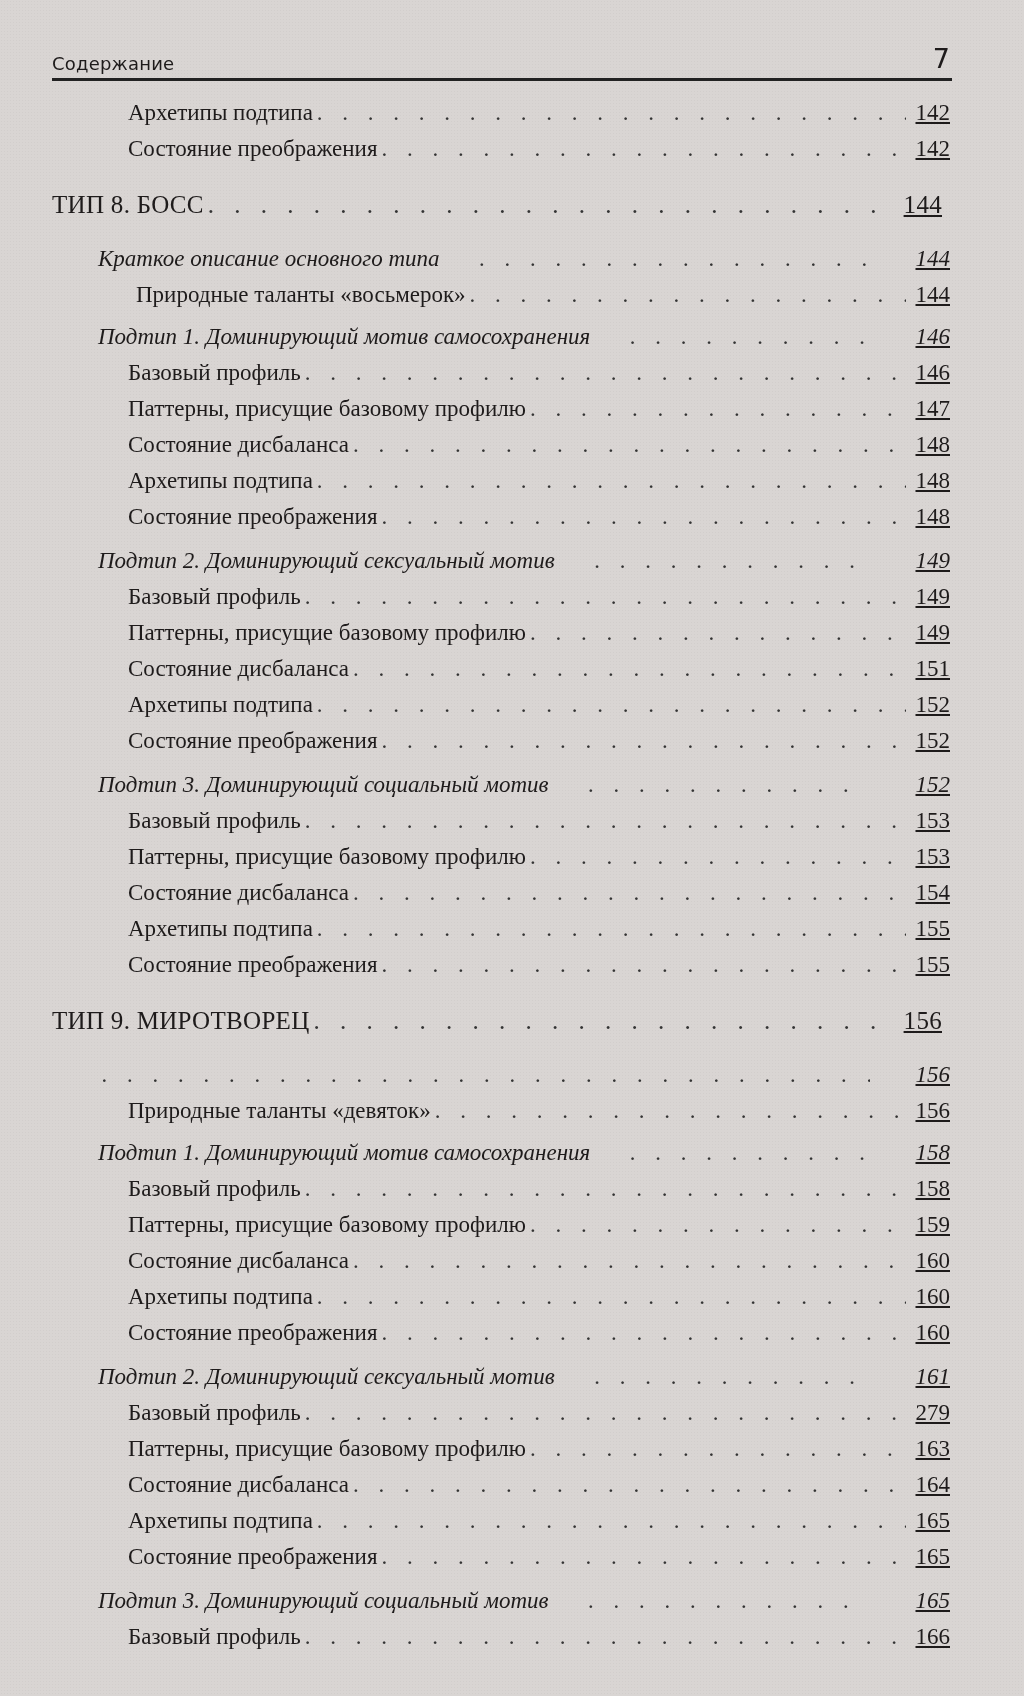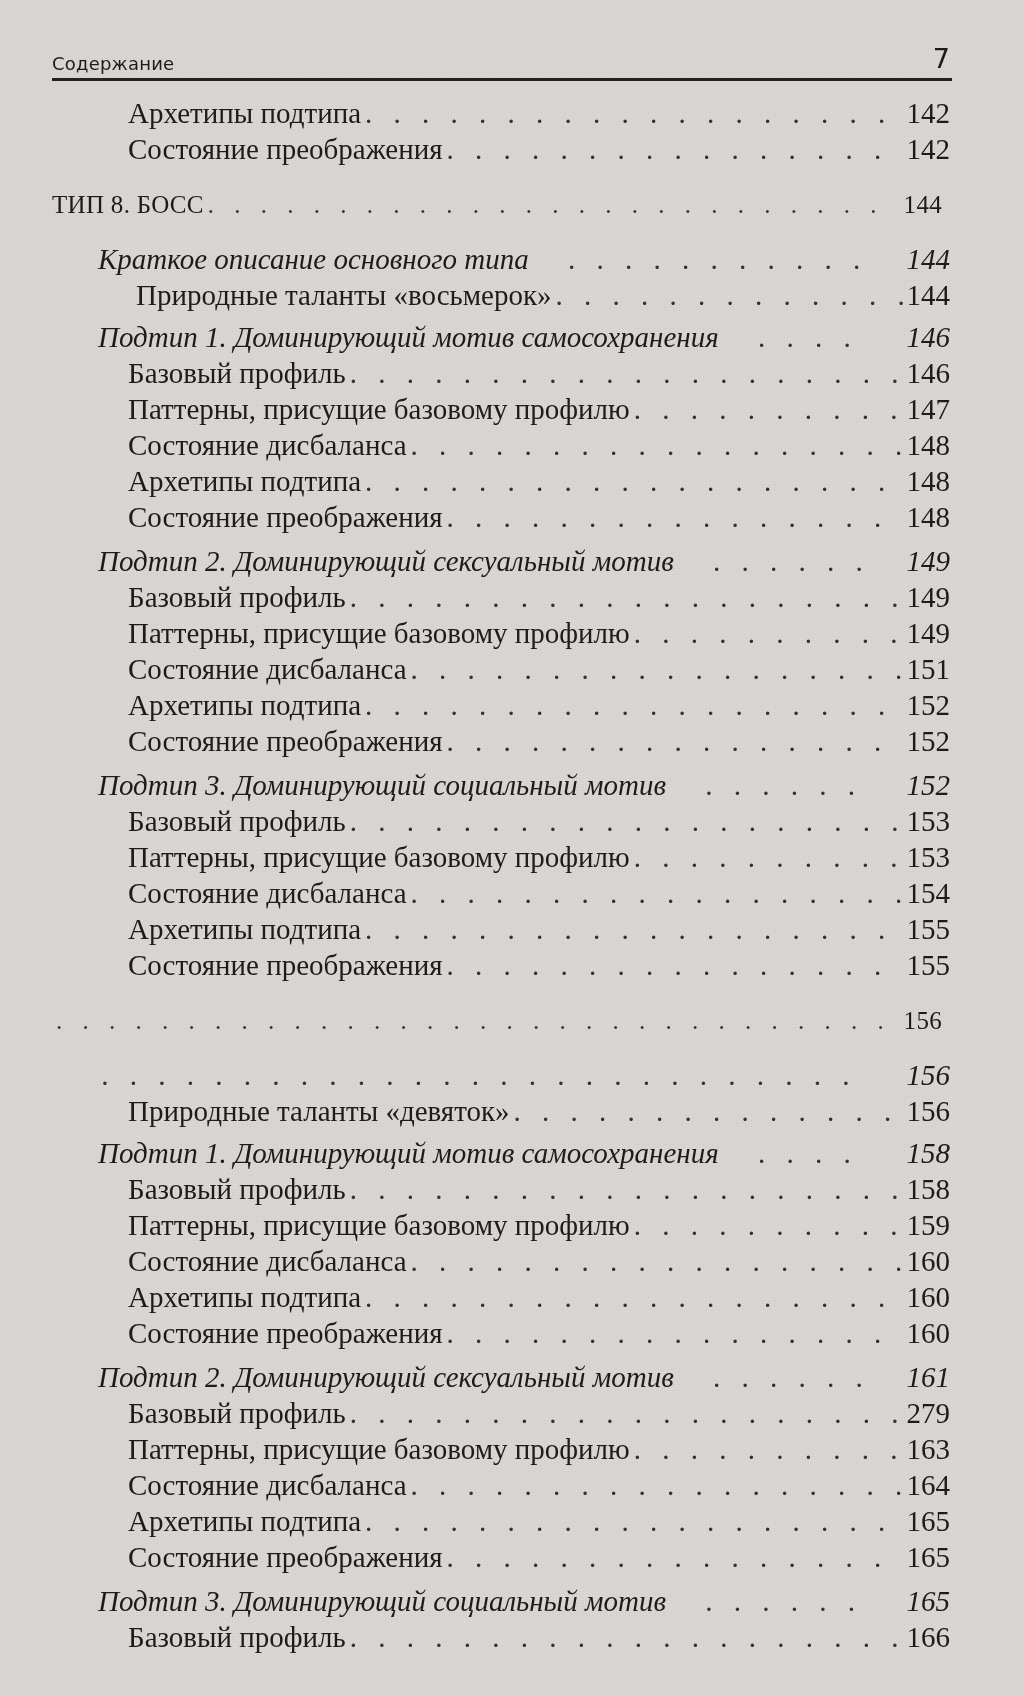--- a/index.html
+++ b/index.html
@@ -19,35 +19,35 @@
     position: absolute; left: 0; bottom: 4px;
     font-family: "DejaVu Sans", sans-serif; font-size: 18px; letter-spacing: 0.2px;
   }
   .page-number {
     position: absolute; right: 2px; bottom: 4px;
     font-family: "DejaVu Sans", sans-serif; font-size: 27px;
   }
   .toc { position: absolute; left: 0; top: 0; width: 1024px; }
   .entry {
     position: absolute; display: flex; align-items: baseline;
-    font-family: "Liberation Serif", serif; font-size: 29px; line-height: 30px;
+    font-family: "Liberation Serif", serif; font-size: 23px; line-height: 30px;
     right: 74px; white-space: nowrap;
   }
   .entry.lvl0 { left: 52px; font-size: 25px; letter-spacing: 0.3px; }
   .entry.lvl1 { left: 98px; font-style: italic; gap: 36px; }
   .entry.lvl2 { left: 128px; }
   .entry .title { flex: 0 0 auto; }
   .entry .leader {
     flex: 1 1 auto; overflow: hidden; margin: 0 4px;
     letter-spacing: 7px; color: #333;
   }
   .entry .leader::before {
     content: ". . . . . . . . . . . . . . . . . . . . . . . . . . . . . . . . . . . . . . . . . . . . . . . . . . . . . . . . . . . .";
   }
-  .entry .pg { flex: 0 0 auto; text-align: right; min-width: 40px; }
+  .entry .pg { flex: 0 0 auto; text-align: right; min-width: 40px; text-decoration: underline; }
   .entry.lvl0 .pg { margin-right: 8px; }
 </style>
 </head>
 <body>
 
 <div class="page-header">
   <span class="running-head">Содержание</span>
   <span class="page-number">7</span>
 </div>
 
@@ -161,20 +161,21 @@
       <span class="title">Архетипы подтипа</span>
       <span class="leader"></span>
       <span class="pg">155</span>
     </div>
     <div class="entry lvl2" style="top: 950px;">
       <span class="title">Состояние преображения</span>
       <span class="leader"></span>
       <span class="pg">155</span>
     </div>
     <div class="entry lvl0" style="top: 1006px;">
+      <span class="title">ТИП 9. МИРОТВОРЕЦ</span>
       <span class="leader"></span>
       <span class="pg">156</span>
     </div>
     <div class="entry lvl1" style="top: 1060px;">
       <span class="leader"></span>
       <span class="pg">156</span>
     </div>
     <div class="entry lvl2" style="top: 1096px;">
       <span class="title">Природные таланты «девяток»</span>
       <span class="leader"></span>

